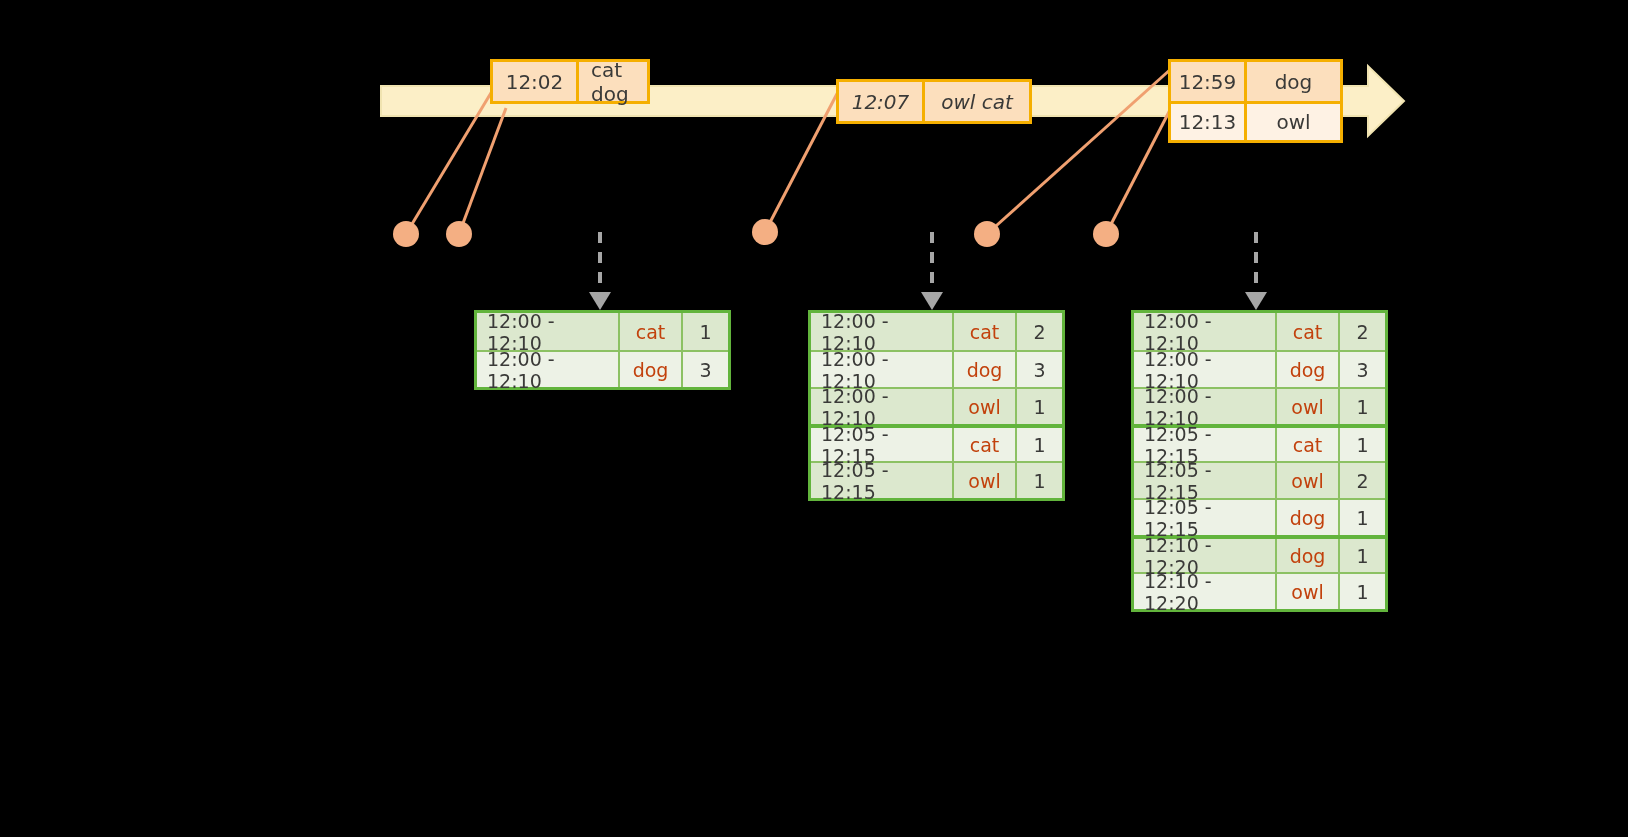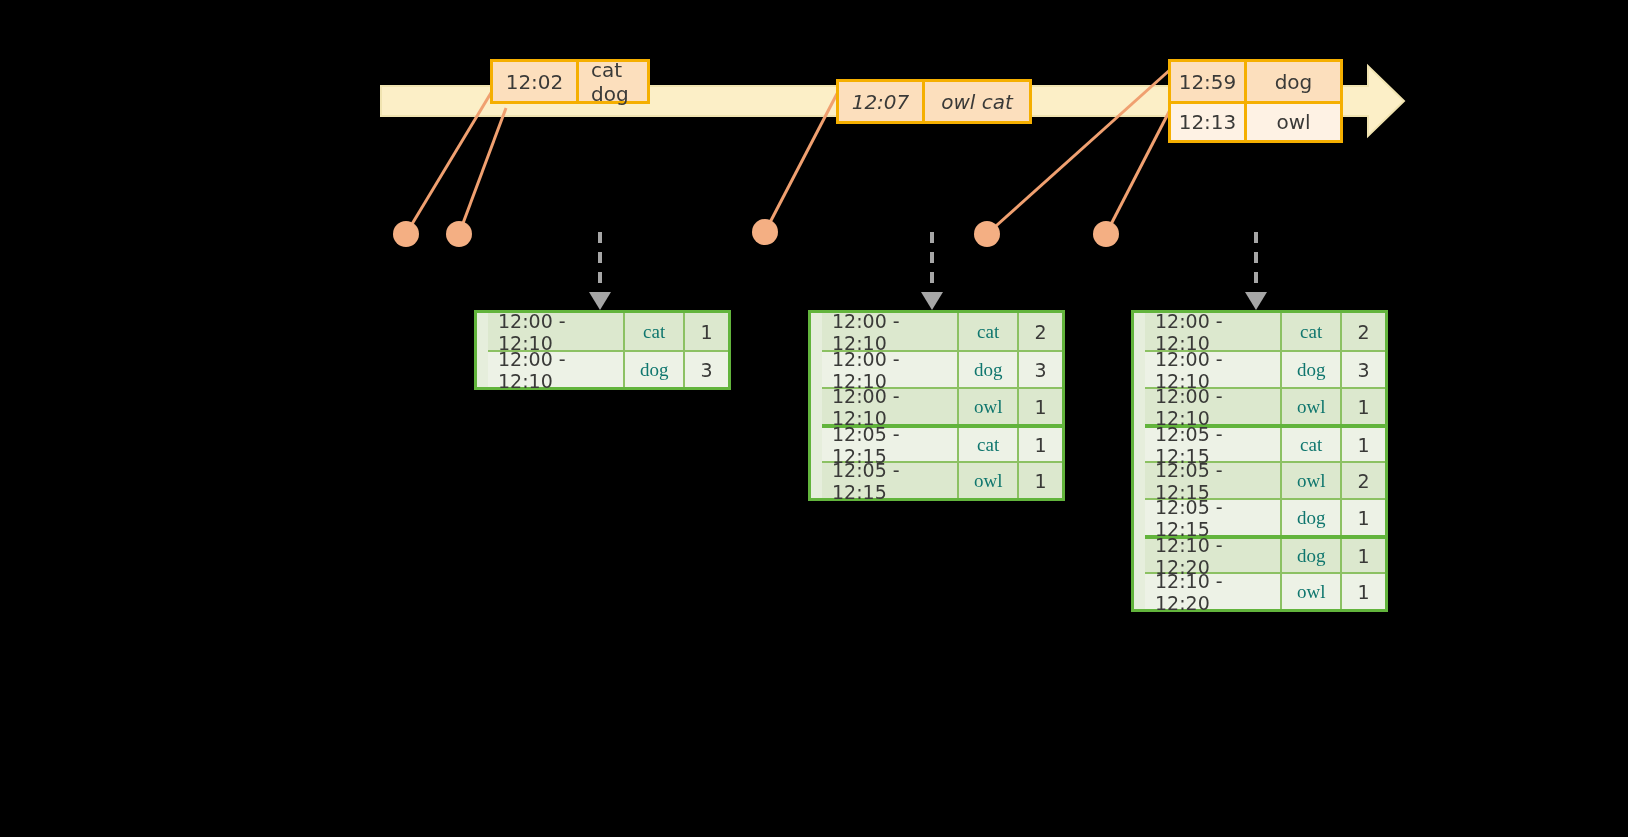--- a/index.html
+++ b/index.html
@@ -67,45 +67,43 @@
   .result-table {
     position: absolute;
     border: 3px solid #62B43C;
     box-sizing: border-box;
     background: #E6EEDC;
   }
   .res-row {
     display: flex;
     height: 37px;
     box-sizing: border-box;
-    margin-left: 11px;
   }
   .res-row + .res-row { border-top: 2px solid #8CC163; }
   .res-row.grp-end + .res-row { border-top: 4px solid #62B43C; }
   .res-row.shade-dark { background: #DCE8CE; }
   .res-row.shade-light { background: #EDF2E6; }
   .res-window {
     display: flex;
     align-items: center;
     justify-content: center;
     font-size: 19px;
     color: #3A3A38;
     border-right: 2px solid #8CC163;
     box-sizing: border-box;
     padding: 0 10px;
   }
   .res-key {
     display: flex;
     align-items: center;
     justify-content: center;
     font-size: 19px;
-    color: #0f766e;
+    color: #c2410c;
     border-right: 2px solid #8CC163;
     box-sizing: border-box;
-    font-family: Liberation Serif, serif;
   }
   .res-count {
     display: flex;
     align-items: center;
     justify-content: center;
     font-size: 19px;
     color: #3A3A38;
     box-sizing: border-box;
   }
 </style>

